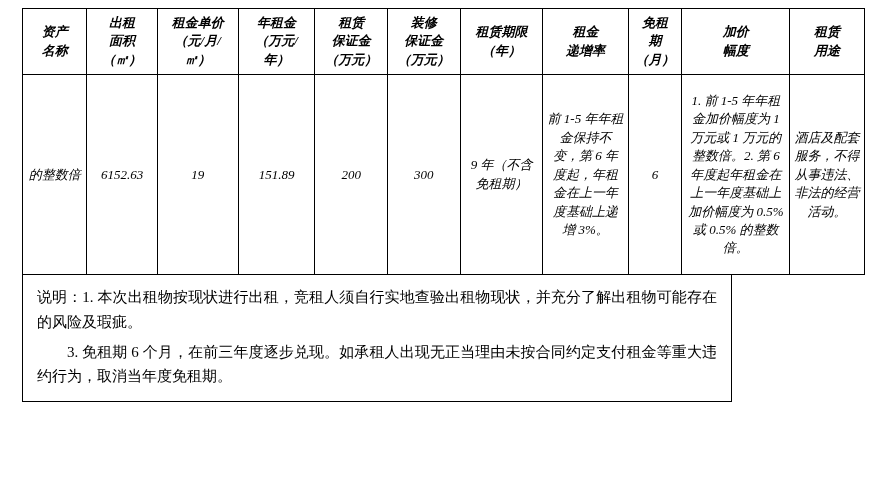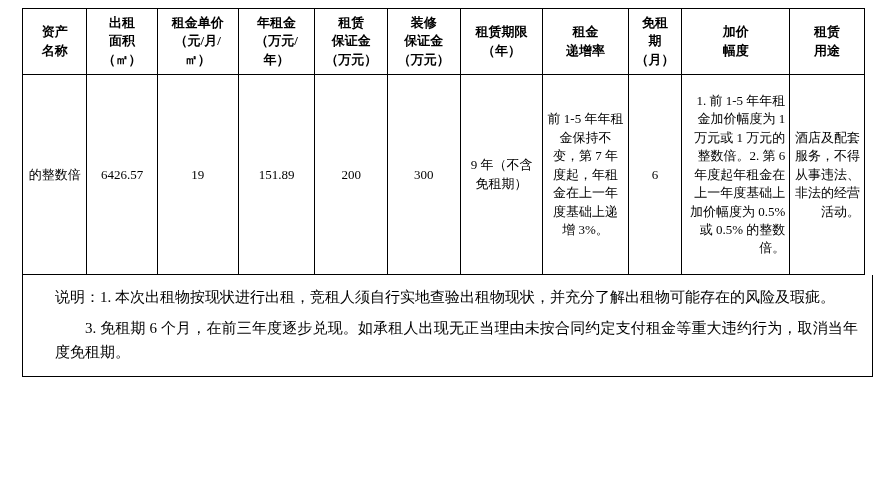--- a/index.html
+++ b/index.html
@@ -21,20 +21,21 @@
     box-sizing: border-box;
   }
   .doc-wrap {
     padding: 8px 22px 0 22px;
     box-sizing: border-box;
   }
   table.lease-table {
     width: 843px;
     border-collapse: collapse;
     table-layout: fixed;
+    font-style: italic;
   }
   table.lease-table th,
   table.lease-table td {
     border: 1px solid #000000;
     text-align: center;
     vertical-align: middle;
     font-size: 13px;
     line-height: 1.42;
     padding: 3px 4px;
     box-sizing: border-box;
@@ -58,29 +59,29 @@
 
   td.body-cell {
     height: 200px;
   }
   td.tall-text {
     font-size: 13px;
     line-height: 1.5;
     padding: 4px 5px;
   }
   td.tall-text.left-ish {
-    text-align: right;
+    text-align: center;
   }
 
   .notes-box {
-    width: 851px;
+    width: 710px;
     border: 1px solid #000000;
     border-top: none;
     box-sizing: border-box;
-    padding: 10px 14px 12px 32px;
+    padding: 10px 14px 12px 14px;
     margin-top: 0;
   }
   .notes-box p {
     margin: 0 0 6px 0;
     font-size: 15px;
     line-height: 1.62;
     text-align: justify;
   }
   .notes-box p:last-child {
     margin-bottom: 0;
@@ -120,27 +121,27 @@
           <th>租赁期限<br>（年）</th>
           <th>租金<br>递增率</th>
           <th>免租<br>期<br>（月）</th>
           <th>加价<br>幅度</th>
           <th>租赁<br>用途</th>
         </tr>
       </thead>
       <tbody>
         <tr>
           <td class="body-cell">的整数倍</td>
-          <td class="body-cell">6426.57</td>
+          <td class="body-cell">6152.63</td>
           <td class="body-cell">19</td>
           <td class="body-cell">151.89</td>
           <td class="body-cell">200</td>
           <td class="body-cell">300</td>
           <td class="body-cell tall-text">9 年（不含免租期）</td>
-          <td class="body-cell tall-text">前 1-5 年年租金保持不变，第 7 年度起，年租金在上一年度基础上递增 3%。</td>
+          <td class="body-cell tall-text">前 1-5 年年租金保持不变，第 6 年度起，年租金在上一年度基础上递增 3%。</td>
           <td class="body-cell">6</td>
           <td class="body-cell tall-text left-ish">1. 前 1-5 年年租金加价幅度为 1 万元或 1 万元的整数倍。2. 第 6 年度起年租金在上一年度基础上加价幅度为 0.5% 或 0.5% 的整数倍。</td>
           <td class="body-cell tall-text left-ish">酒店及配套服务，不得从事违法、非法的经营活动。</td>
         </tr>
       </tbody>
     </table>
 
     <div class="notes-box">
       <p>说明：1. 本次出租物按现状进行出租，竞租人须自行实地查验出租物现状，并充分了解出租物可能存在的风险及瑕疵。</p>
       <p class="indent-2">3. 免租期 6 个月，在前三年度逐步兑现。如承租人出现无正当理由未按合同约定支付租金等重大违约行为，取消当年度免租期。</p>

